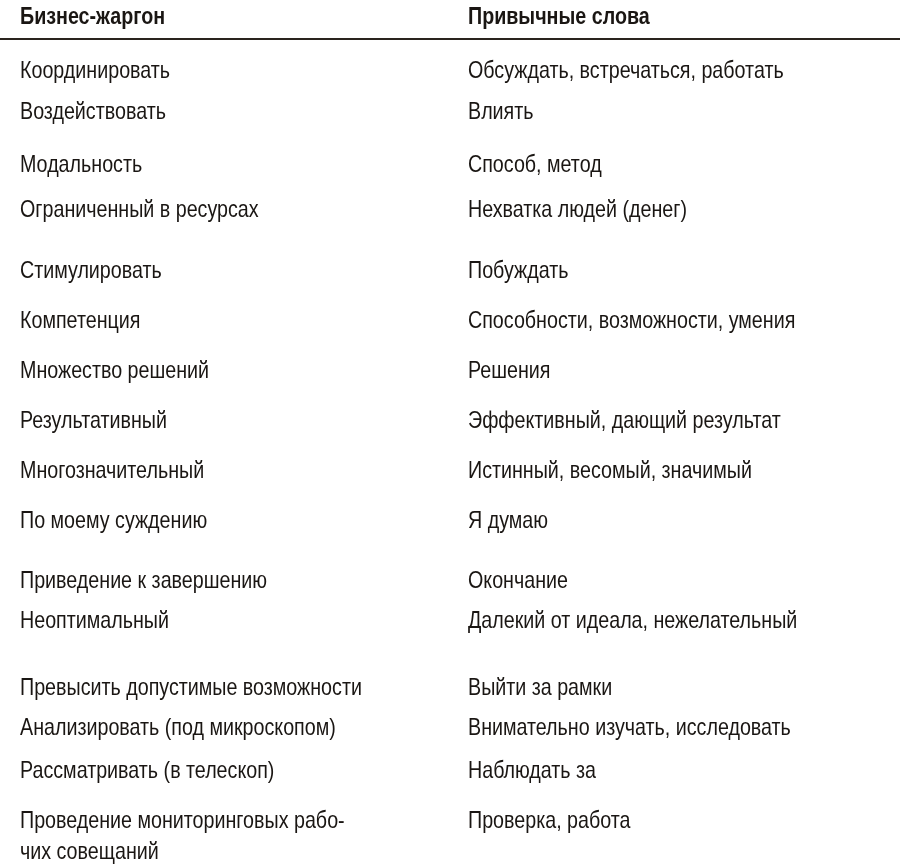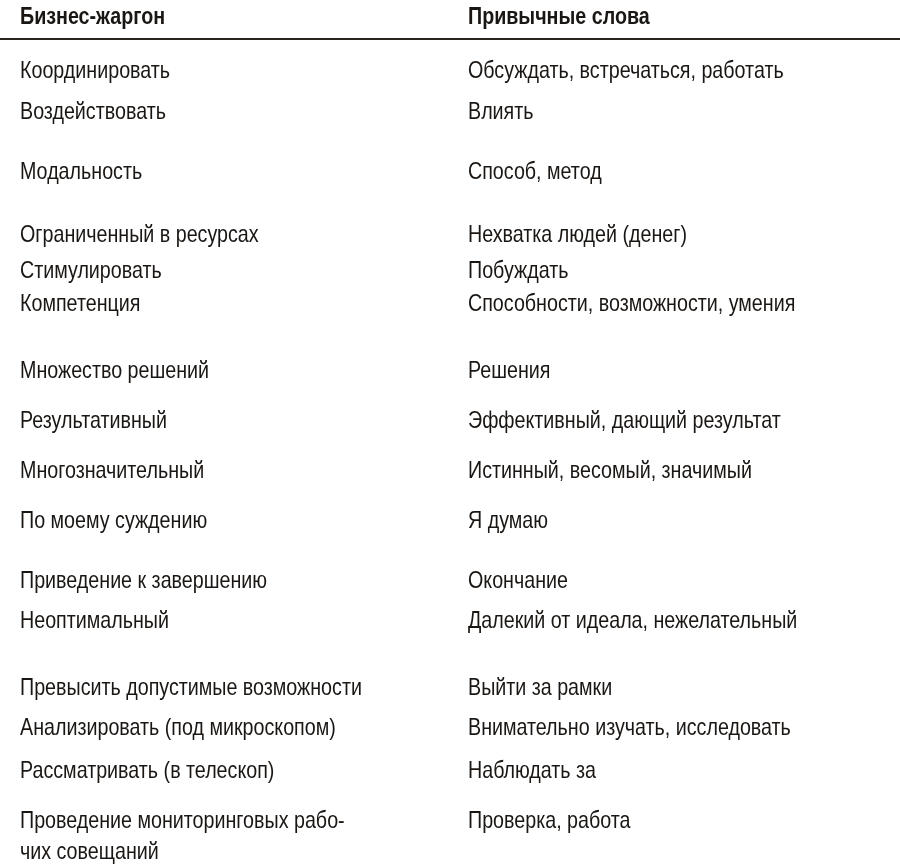--- a/index.html
+++ b/index.html
@@ -36,33 +36,33 @@
   </div>
 
   <div class="row" style="top:55px">
     <span class="cell c1">Координировать</span>
     <span class="cell c2">Обсуждать, встречаться, работать</span>
   </div>
   <div class="row" style="top:96px">
     <span class="cell c1">Воздействовать</span>
     <span class="cell c2">Влиять</span>
   </div>
-  <div class="row" style="top:156px">
+  <div class="row" style="top:149px">
     <span class="cell c1">Модальность</span>
     <span class="cell c2">Способ, метод</span>
   </div>
-  <div class="row" style="top:219px">
+  <div class="row" style="top:194px">
     <span class="cell c1">Ограниченный в ресурсах</span>
     <span class="cell c2">Нехватка людей (денег)</span>
   </div>
   <div class="row" style="top:255px">
     <span class="cell c1">Стимулировать</span>
     <span class="cell c2">Побуждать</span>
   </div>
-  <div class="row" style="top:288px">
+  <div class="row" style="top:305px">
     <span class="cell c1">Компетенция</span>
     <span class="cell c2">Способности, возможности, умения</span>
   </div>
   <div class="row" style="top:355px">
     <span class="cell c1">Множество решений</span>
     <span class="cell c2">Решения</span>
   </div>
   <div class="row" style="top:405px">
     <span class="cell c1">Результативный</span>
     <span class="cell c2">Эффективный, дающий результат</span>

